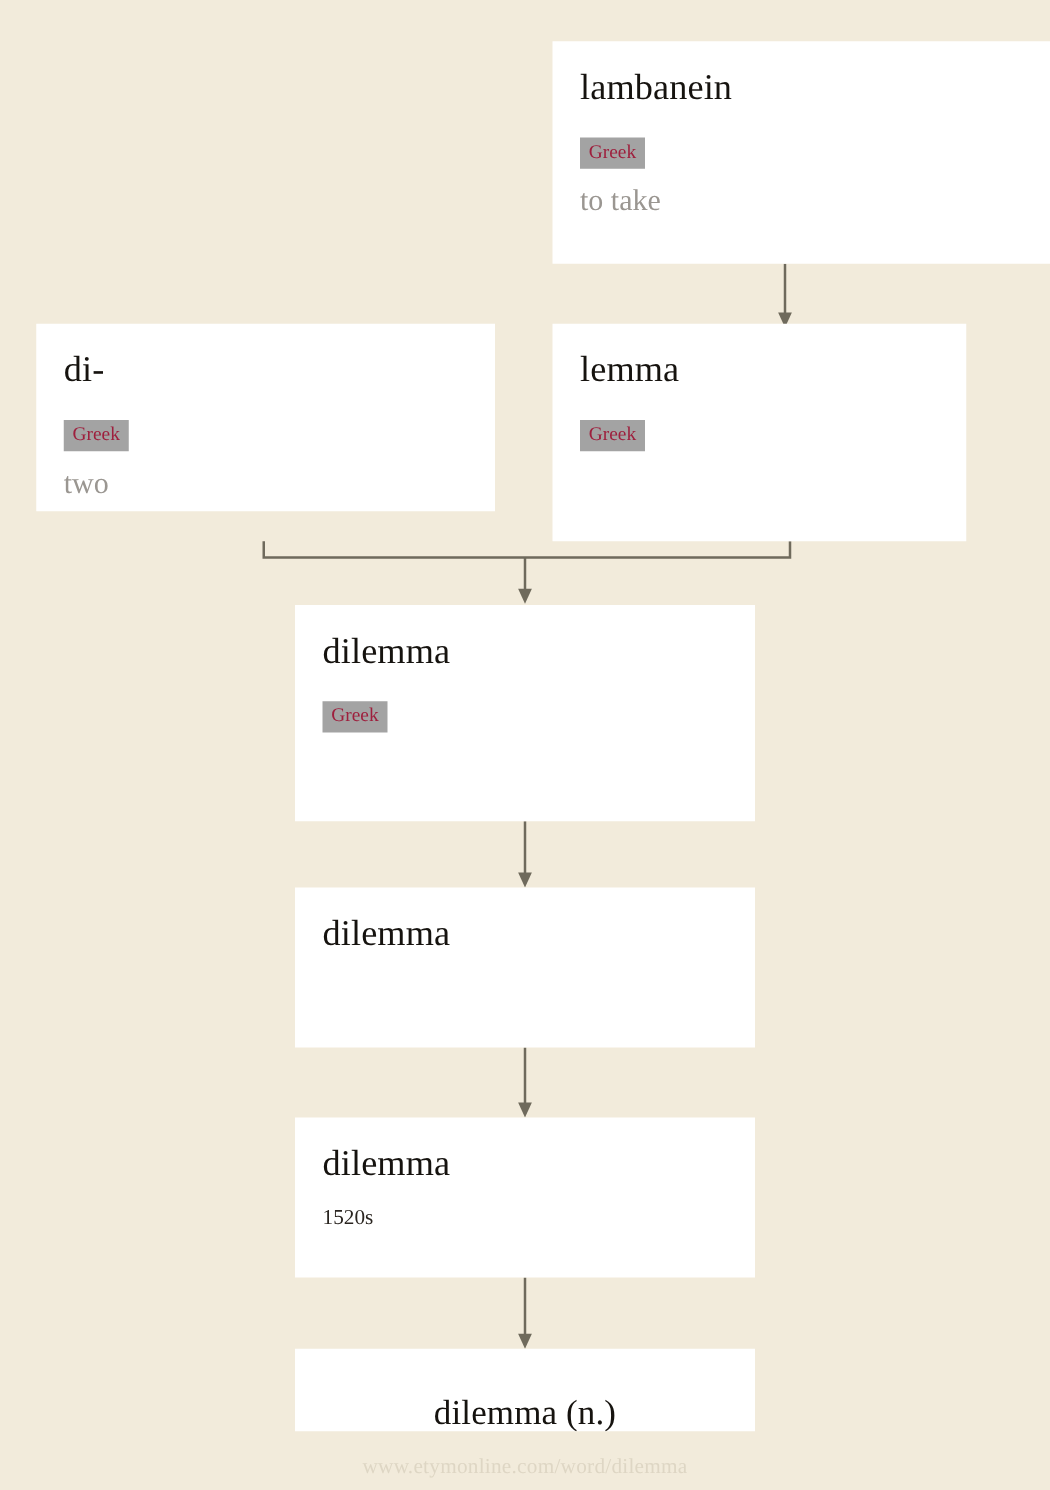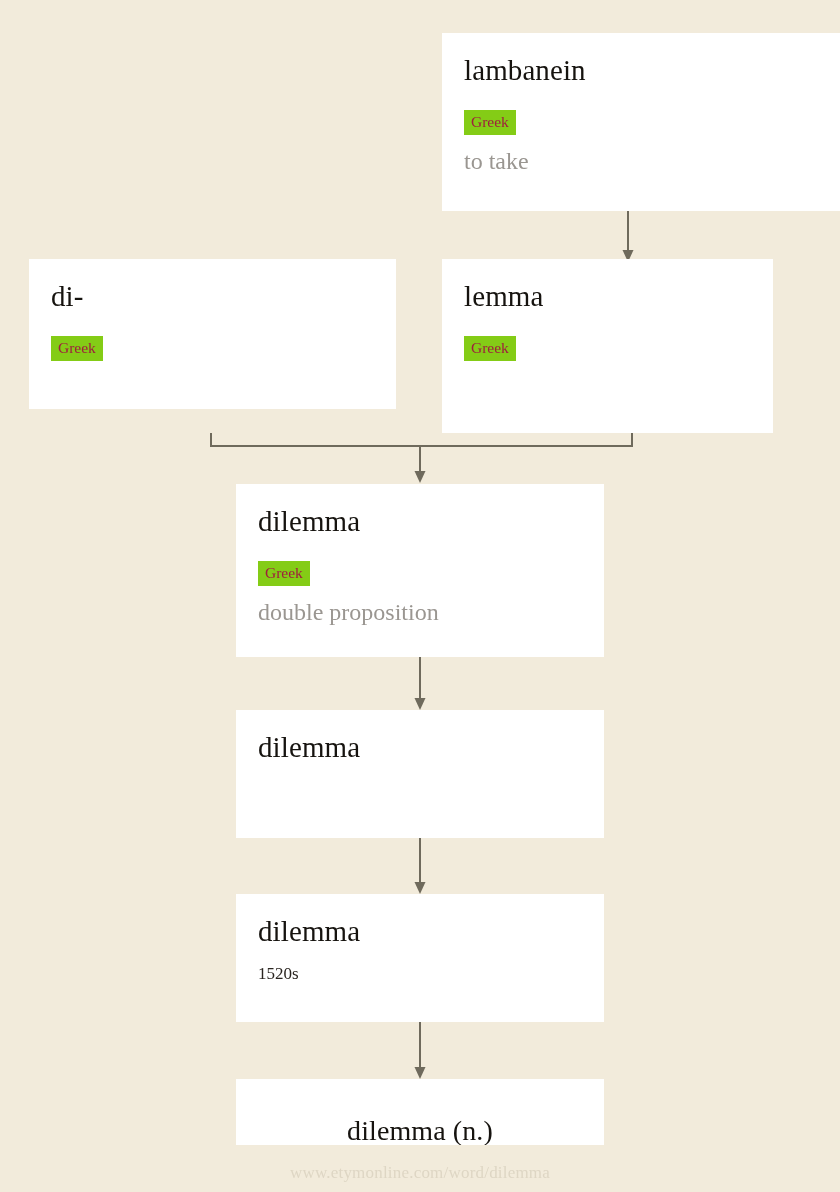--- a/index.html
+++ b/index.html
@@ -37,21 +37,21 @@
     font-weight: 400;
     letter-spacing: 0.1px;
     white-space: nowrap;
   }
   .card .badge-row {
     margin-top: 25px;
     height: 22px;
   }
   .badge {
     display: inline-block;
-    background: #84cc16;
+    background: #a3a3a3;
     color: #9e1f3d;
     font-family: "Liberation Serif", "DejaVu Serif", serif;
     font-size: 15.5px;
     line-height: 1;
     padding: 4px 7px 5px 7px;
     white-space: nowrap;
   }
   .card .gloss {
     margin-top: 16px;
     font-family: "Liberation Serif", "DejaVu Serif", serif;
@@ -152,35 +152,35 @@
       <span class="badge">Greek</span>
     </div>
     <div class="gloss">to take</div>
   </div>
 
   <div class="card" id="card-di">
     <div class="headword">di-</div>
     <div class="badge-row">
       <span class="badge">Greek</span>
     </div>
+    <div class="gloss">two</div>
   </div>
 
   <div class="card" id="card-lemma">
     <div class="headword">lemma</div>
     <div class="badge-row">
       <span class="badge">Greek</span>
     </div>
   </div>
 
   <div class="card" id="card-dilemma-greek">
     <div class="headword">dilemma</div>
     <div class="badge-row">
       <span class="badge">Greek</span>
     </div>
-    <div class="gloss">double proposition</div>
   </div>
 
   <div class="card" id="card-dilemma-ll">
     <div class="headword">dilemma</div>
   </div>
 
   <div class="card" id="card-dilemma-1520">
     <div class="headword">dilemma</div>
     <div class="dategloss">1520s</div>
   </div>

